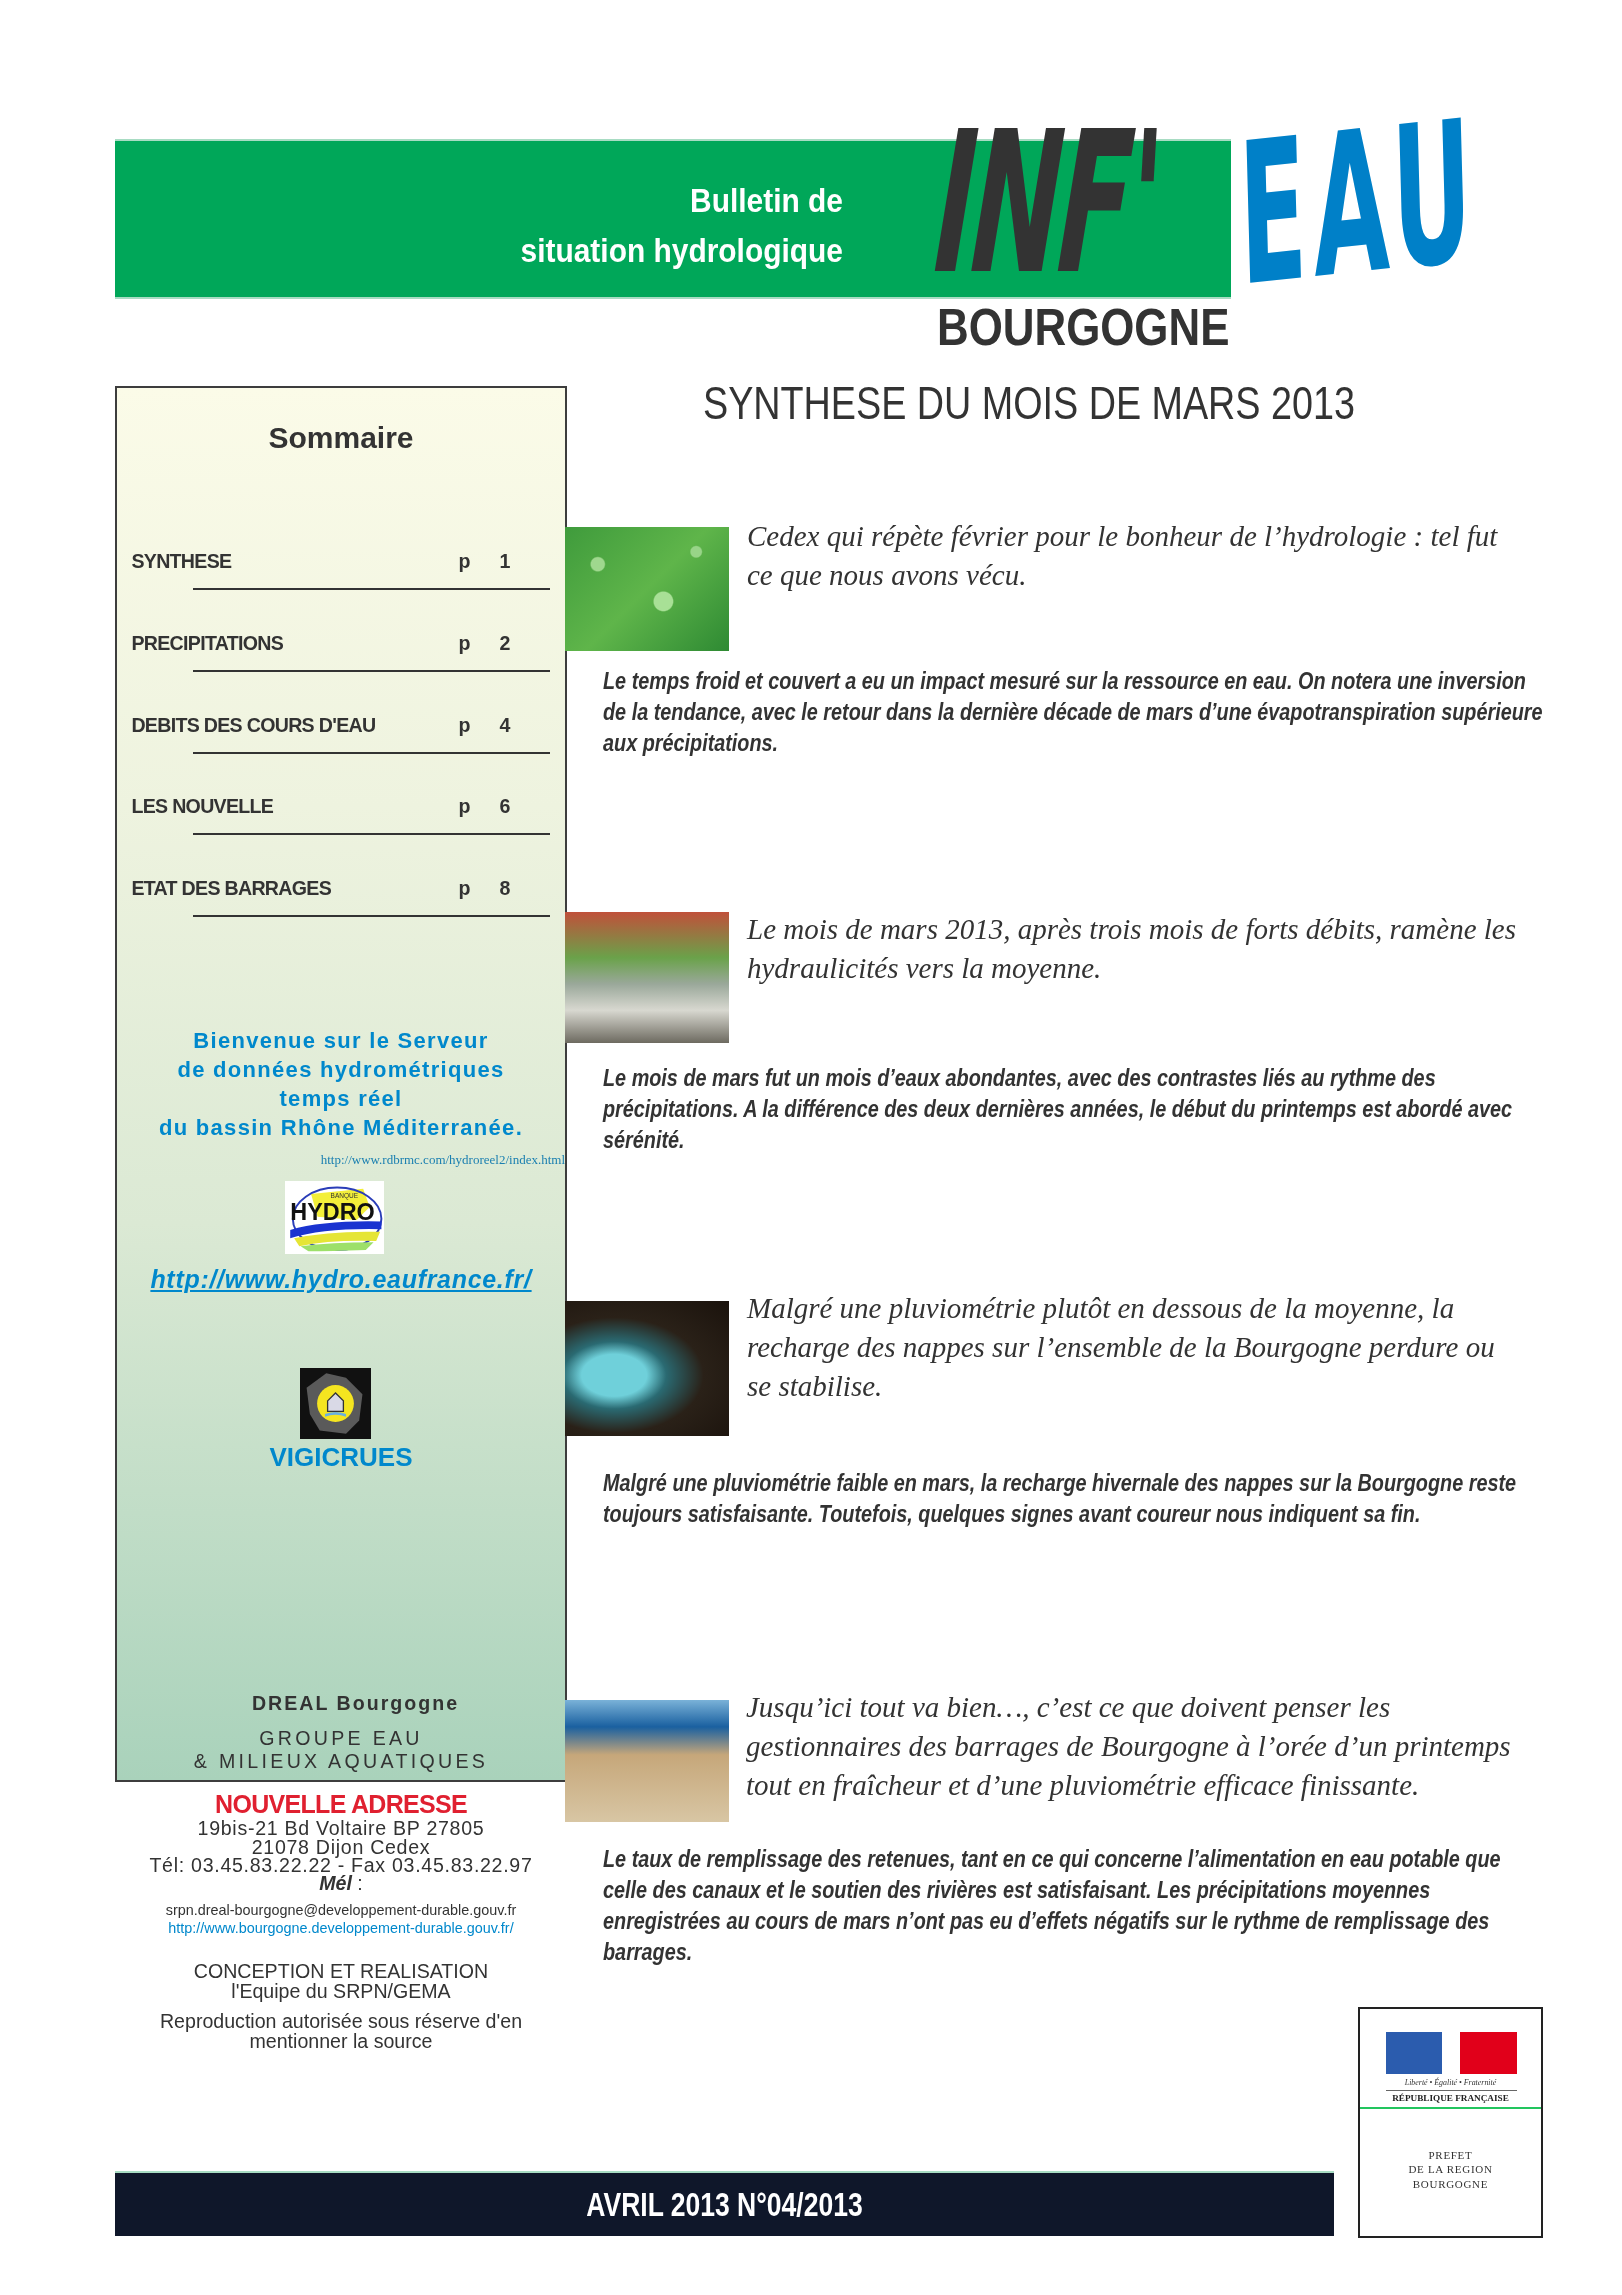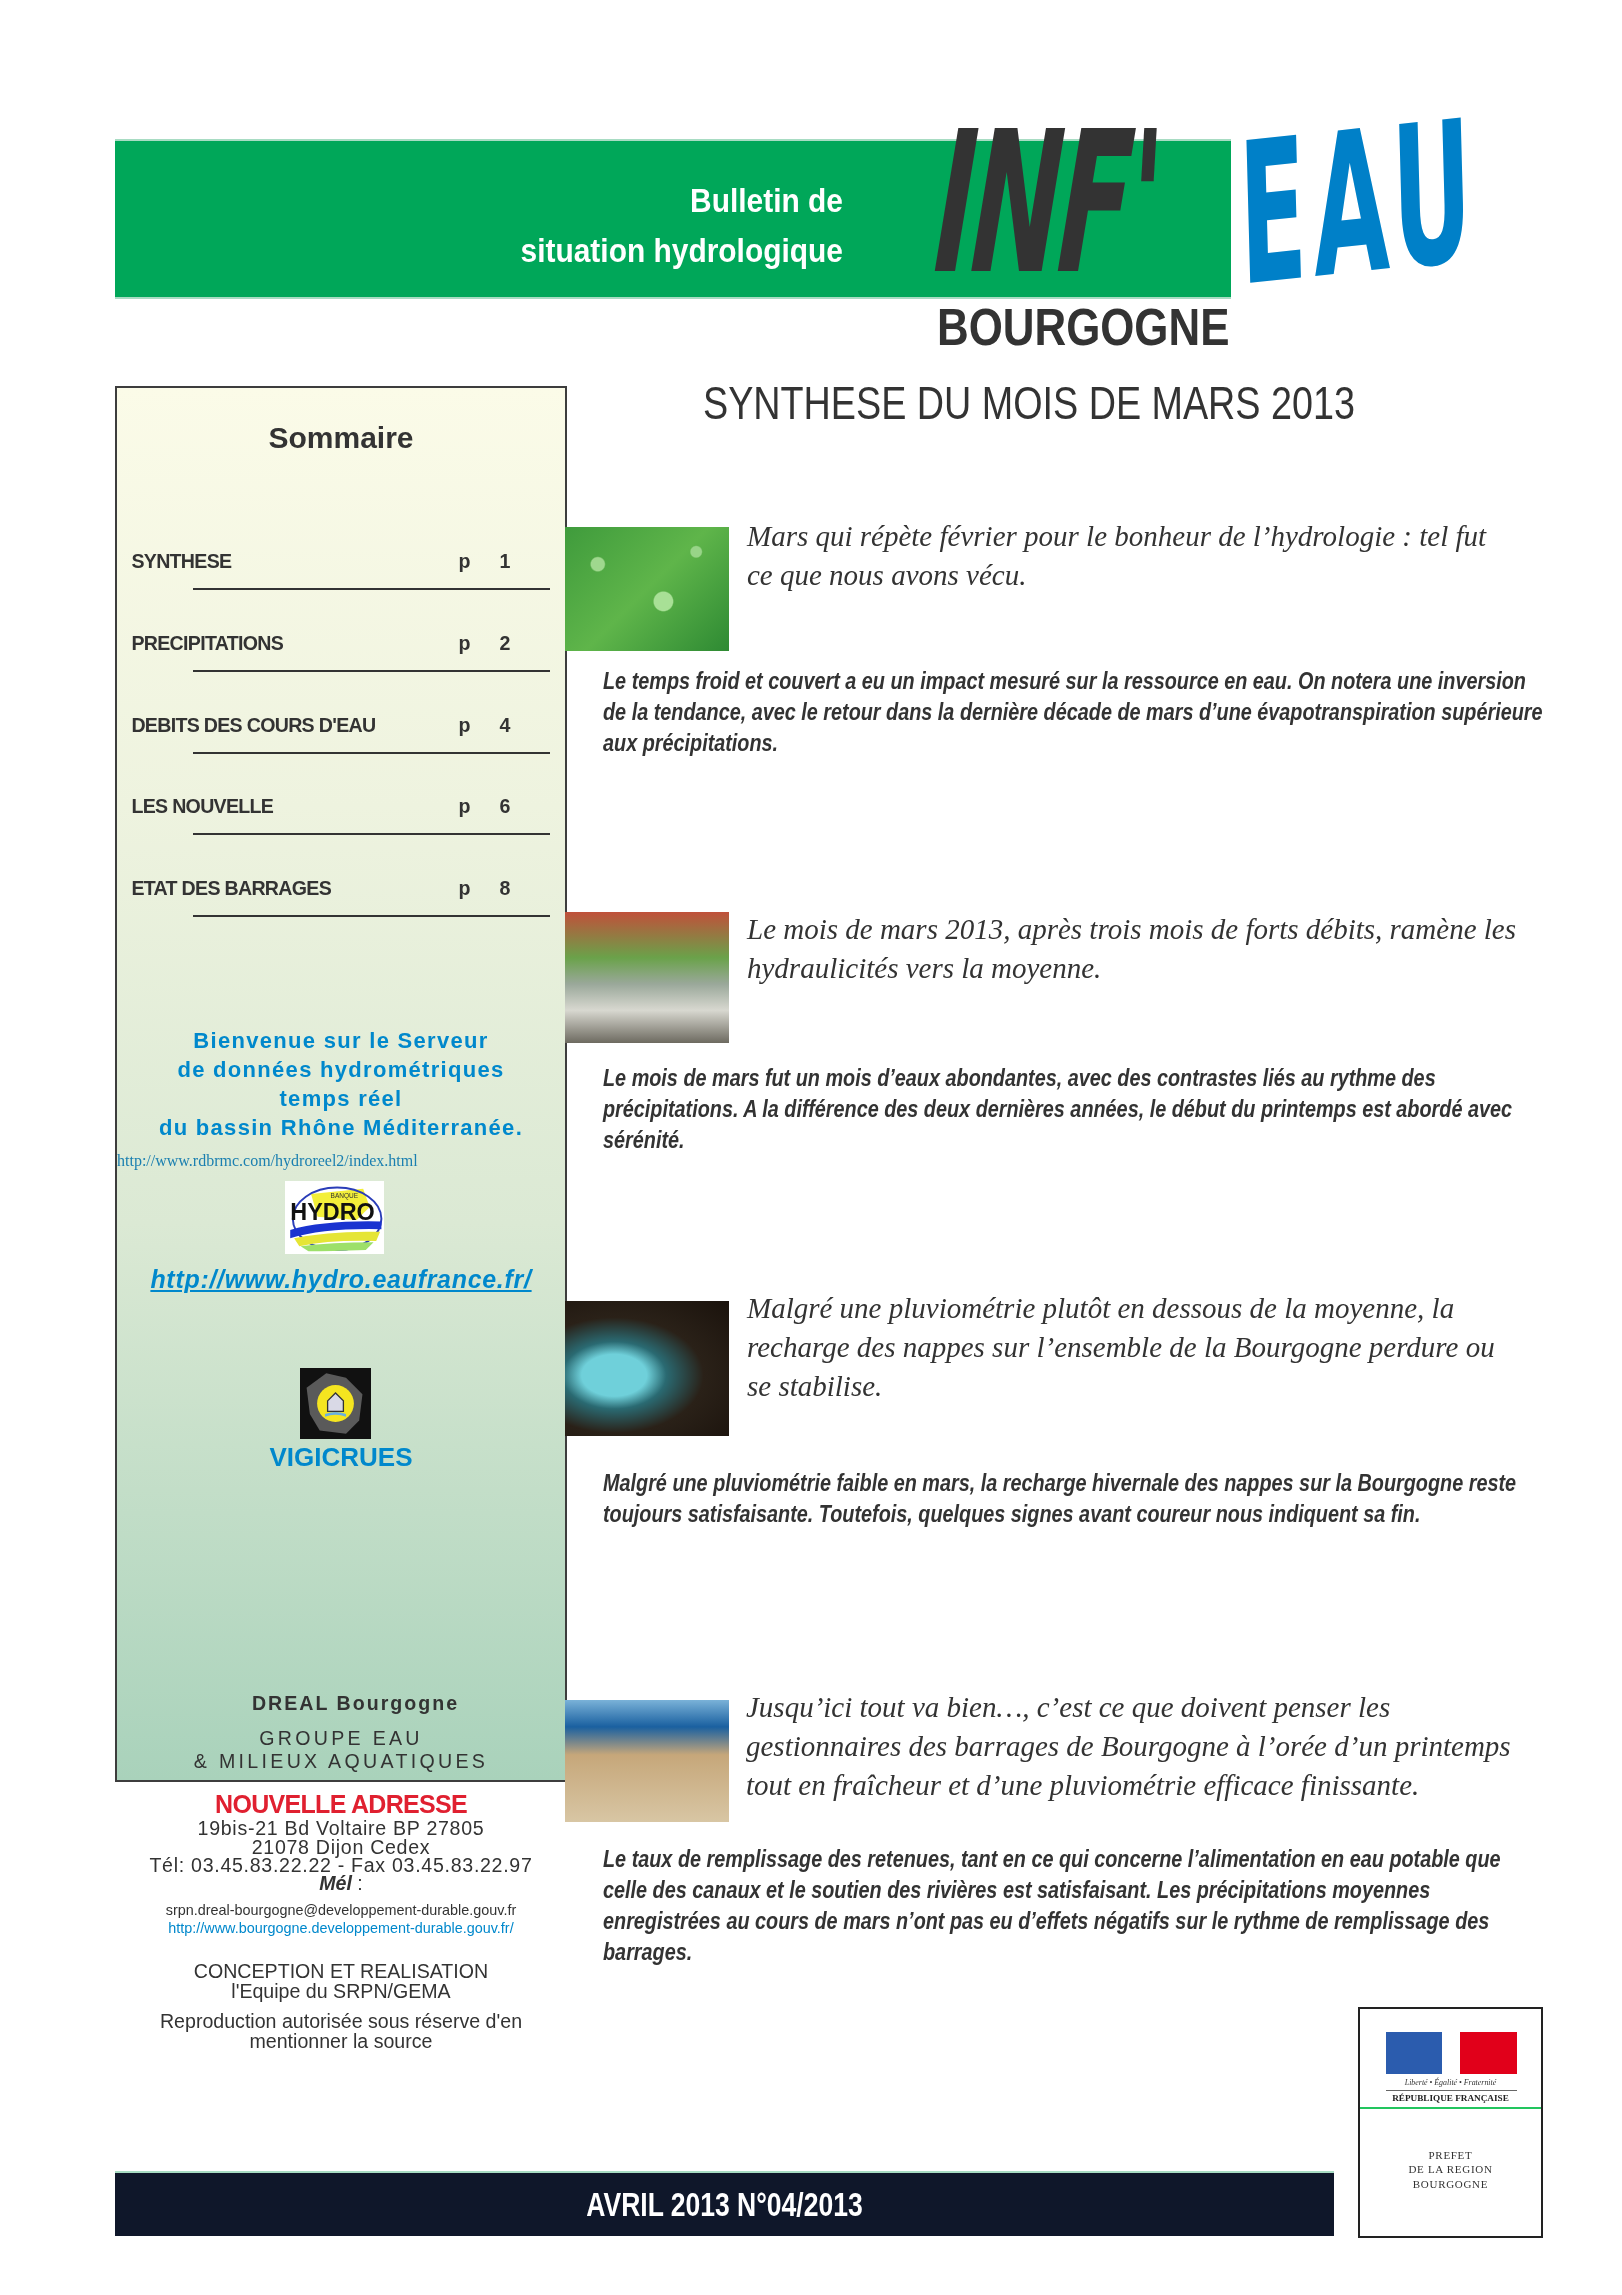--- a/index.html
+++ b/index.html
@@ -31,22 +31,22 @@
   .som-title { position: absolute; top: 33px; left: 0; width: 100%; text-align: center;
                font-weight: bold; font-size: 30px; color: #333; }
   .toc-item { position: absolute; left: 14.4px; width: 419px; height: 59px; }
   .toc-label { position: absolute; left: 0; top: 0; font-weight: bold; font-size: 19.6px; color: #333; letter-spacing: -0.7px; }
   .toc-p { position: absolute; left: 327px; top: 0; font-weight: bold; font-size: 19.6px; color: #333; }
   .toc-num { position: absolute; left: 368px; top: 0; font-weight: bold; font-size: 19.6px; color: #333; }
   .toc-line { position: absolute; left: 62px; top: 38px; width: 357px; height: 2px; background: #333; }
 
   .welcome { position: absolute; top: 638px; left: 0; width: 100%; text-align: center;
              color: #0088cc; font-weight: bold; font-size: 22px; line-height: 29px; letter-spacing: 1.3px; }
-  .url1 { position: absolute; top: 764px; left: 0; width: 100%; text-align: left;
-          font-family: "Liberation Serif", serif; color: #1a7fb0; font-size: 16px; }
+  .url1 { position: absolute; top: 764px; left: 0; width: 100%; text-align: right;
+          font-family: "Liberation Serif", serif; color: #1a7fb0; font-size: 13px; }
   .hydro-logo { position: absolute; left: 168px; top: 793px; width: 99px; height: 73px; background: #fff; overflow: hidden; }
   .url2 { position: absolute; top: 877px; left: 0; width: 100%; text-align: center;
           color: #0088cc; font-weight: bold; font-style: italic; font-size: 25px; text-decoration: underline; letter-spacing: 0.7px; }
   .vigi-logo { position: absolute; left: 183px; top: 980px; width: 71px; height: 71px; background: #111; overflow: hidden; }
   .vigi-label { position: absolute; top: 1054px; left: 0; width: 100%; text-align: center;
                 color: #0088cc; font-weight: bold; font-size: 26px; }
 
   .contact { position: absolute; top: 1302px; left: 0; width: 100%; text-align: center; color: #333; }
   .dreal { font-weight: bold; font-size: 19.6px; letter-spacing: 2px; line-height: 26px; padding-left: 29px; }
   .groupe { font-size: 19.6px; letter-spacing: 3.3px; line-height: 19.6px; margin-top: 13px; }
@@ -187,21 +187,21 @@
     <div class="email">srpn.dreal-bourgogne@developpement-durable.gouv.fr</div>
     <div class="web">http://www.bourgogne.developpement-durable.gouv.fr/</div>
     <div class="concept">CONCEPTION ET REALISATION</div>
     <div class="equipe">l'Equipe du SRPN/GEMA</div>
     <div class="repro">Reproduction autorisée sous réserve d'en</div>
     <div class="equipe">mentionner la source</div>
   </div>
 </div>
 
 <div class="abs sec-img img1"></div>
-<div class="abs quote" style="left:747px; top:517px;">Mars qui répète février pour le bonheur de l’hydrologie : tel fut ce que nous avons vécu.</div>
+<div class="abs quote" style="left:747px; top:517px;">Cedex qui répète février pour le bonheur de l’hydrologie : tel fut ce que nous avons vécu.</div>
 <div class="abs body-txt" style="left:603px; top:666px;">Le temps froid et couvert a eu un impact mesuré sur la ressource en eau. On notera une inversion de la tendance, avec le retour dans la dernière décade de mars d’une évapotranspiration supérieure aux précipitations.</div>
 
 <div class="abs sec-img img2"></div>
 <div class="abs quote" style="left:747px; top:910px;">Le mois de mars 2013, après trois mois de forts débits, ramène les hydraulicités vers la moyenne.</div>
 <div class="abs body-txt" style="left:603px; top:1063px;">Le mois de mars fut un mois d’eaux abondantes, avec des contrastes liés au rythme des précipitations. A la différence des deux dernières années, le début du printemps est abordé avec sérénité.</div>
 
 <div class="abs sec-img img3"></div>
 <div class="abs quote" style="left:747px; top:1289px;">Malgré une pluviométrie plutôt en dessous de la moyenne, la recharge des nappes sur l’ensemble de la Bourgogne perdure ou se stabilise.</div>
 <div class="abs body-txt" style="left:603px; top:1468px;">Malgré une pluviométrie faible en mars, la recharge hivernale des nappes sur la Bourgogne reste toujours satisfaisante. Toutefois, quelques signes avant coureur nous indiquent sa fin.</div>
 

